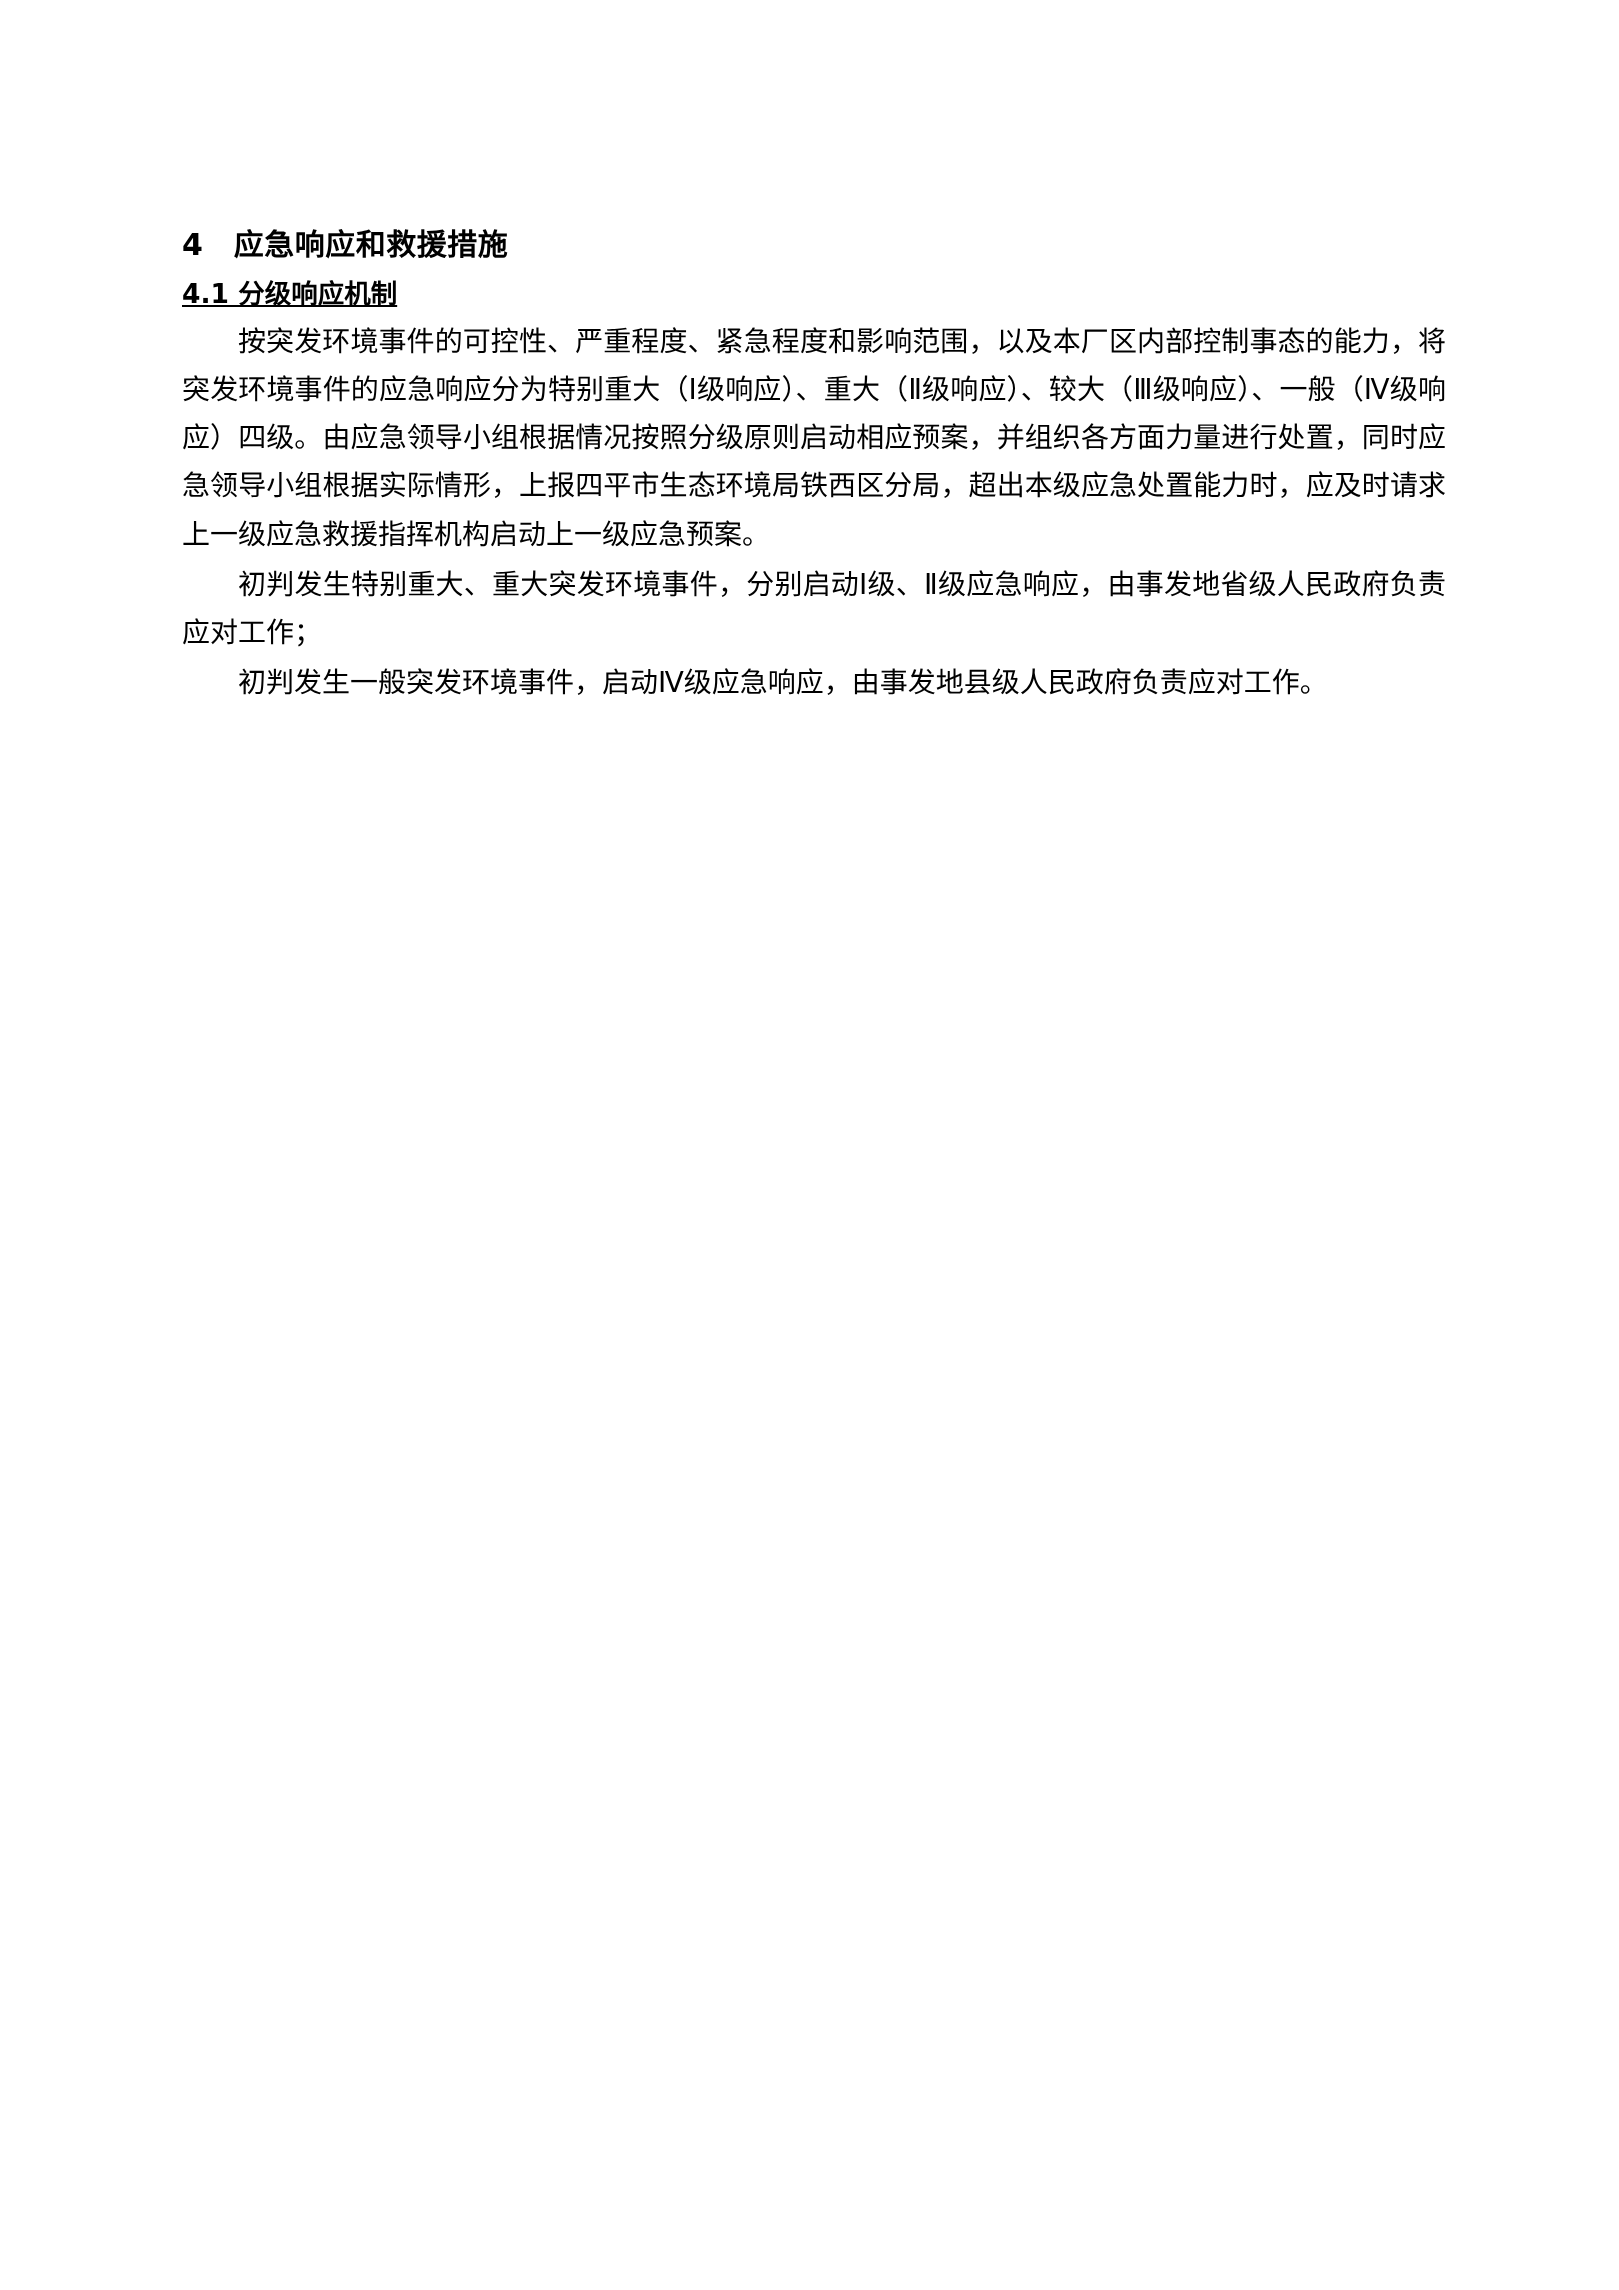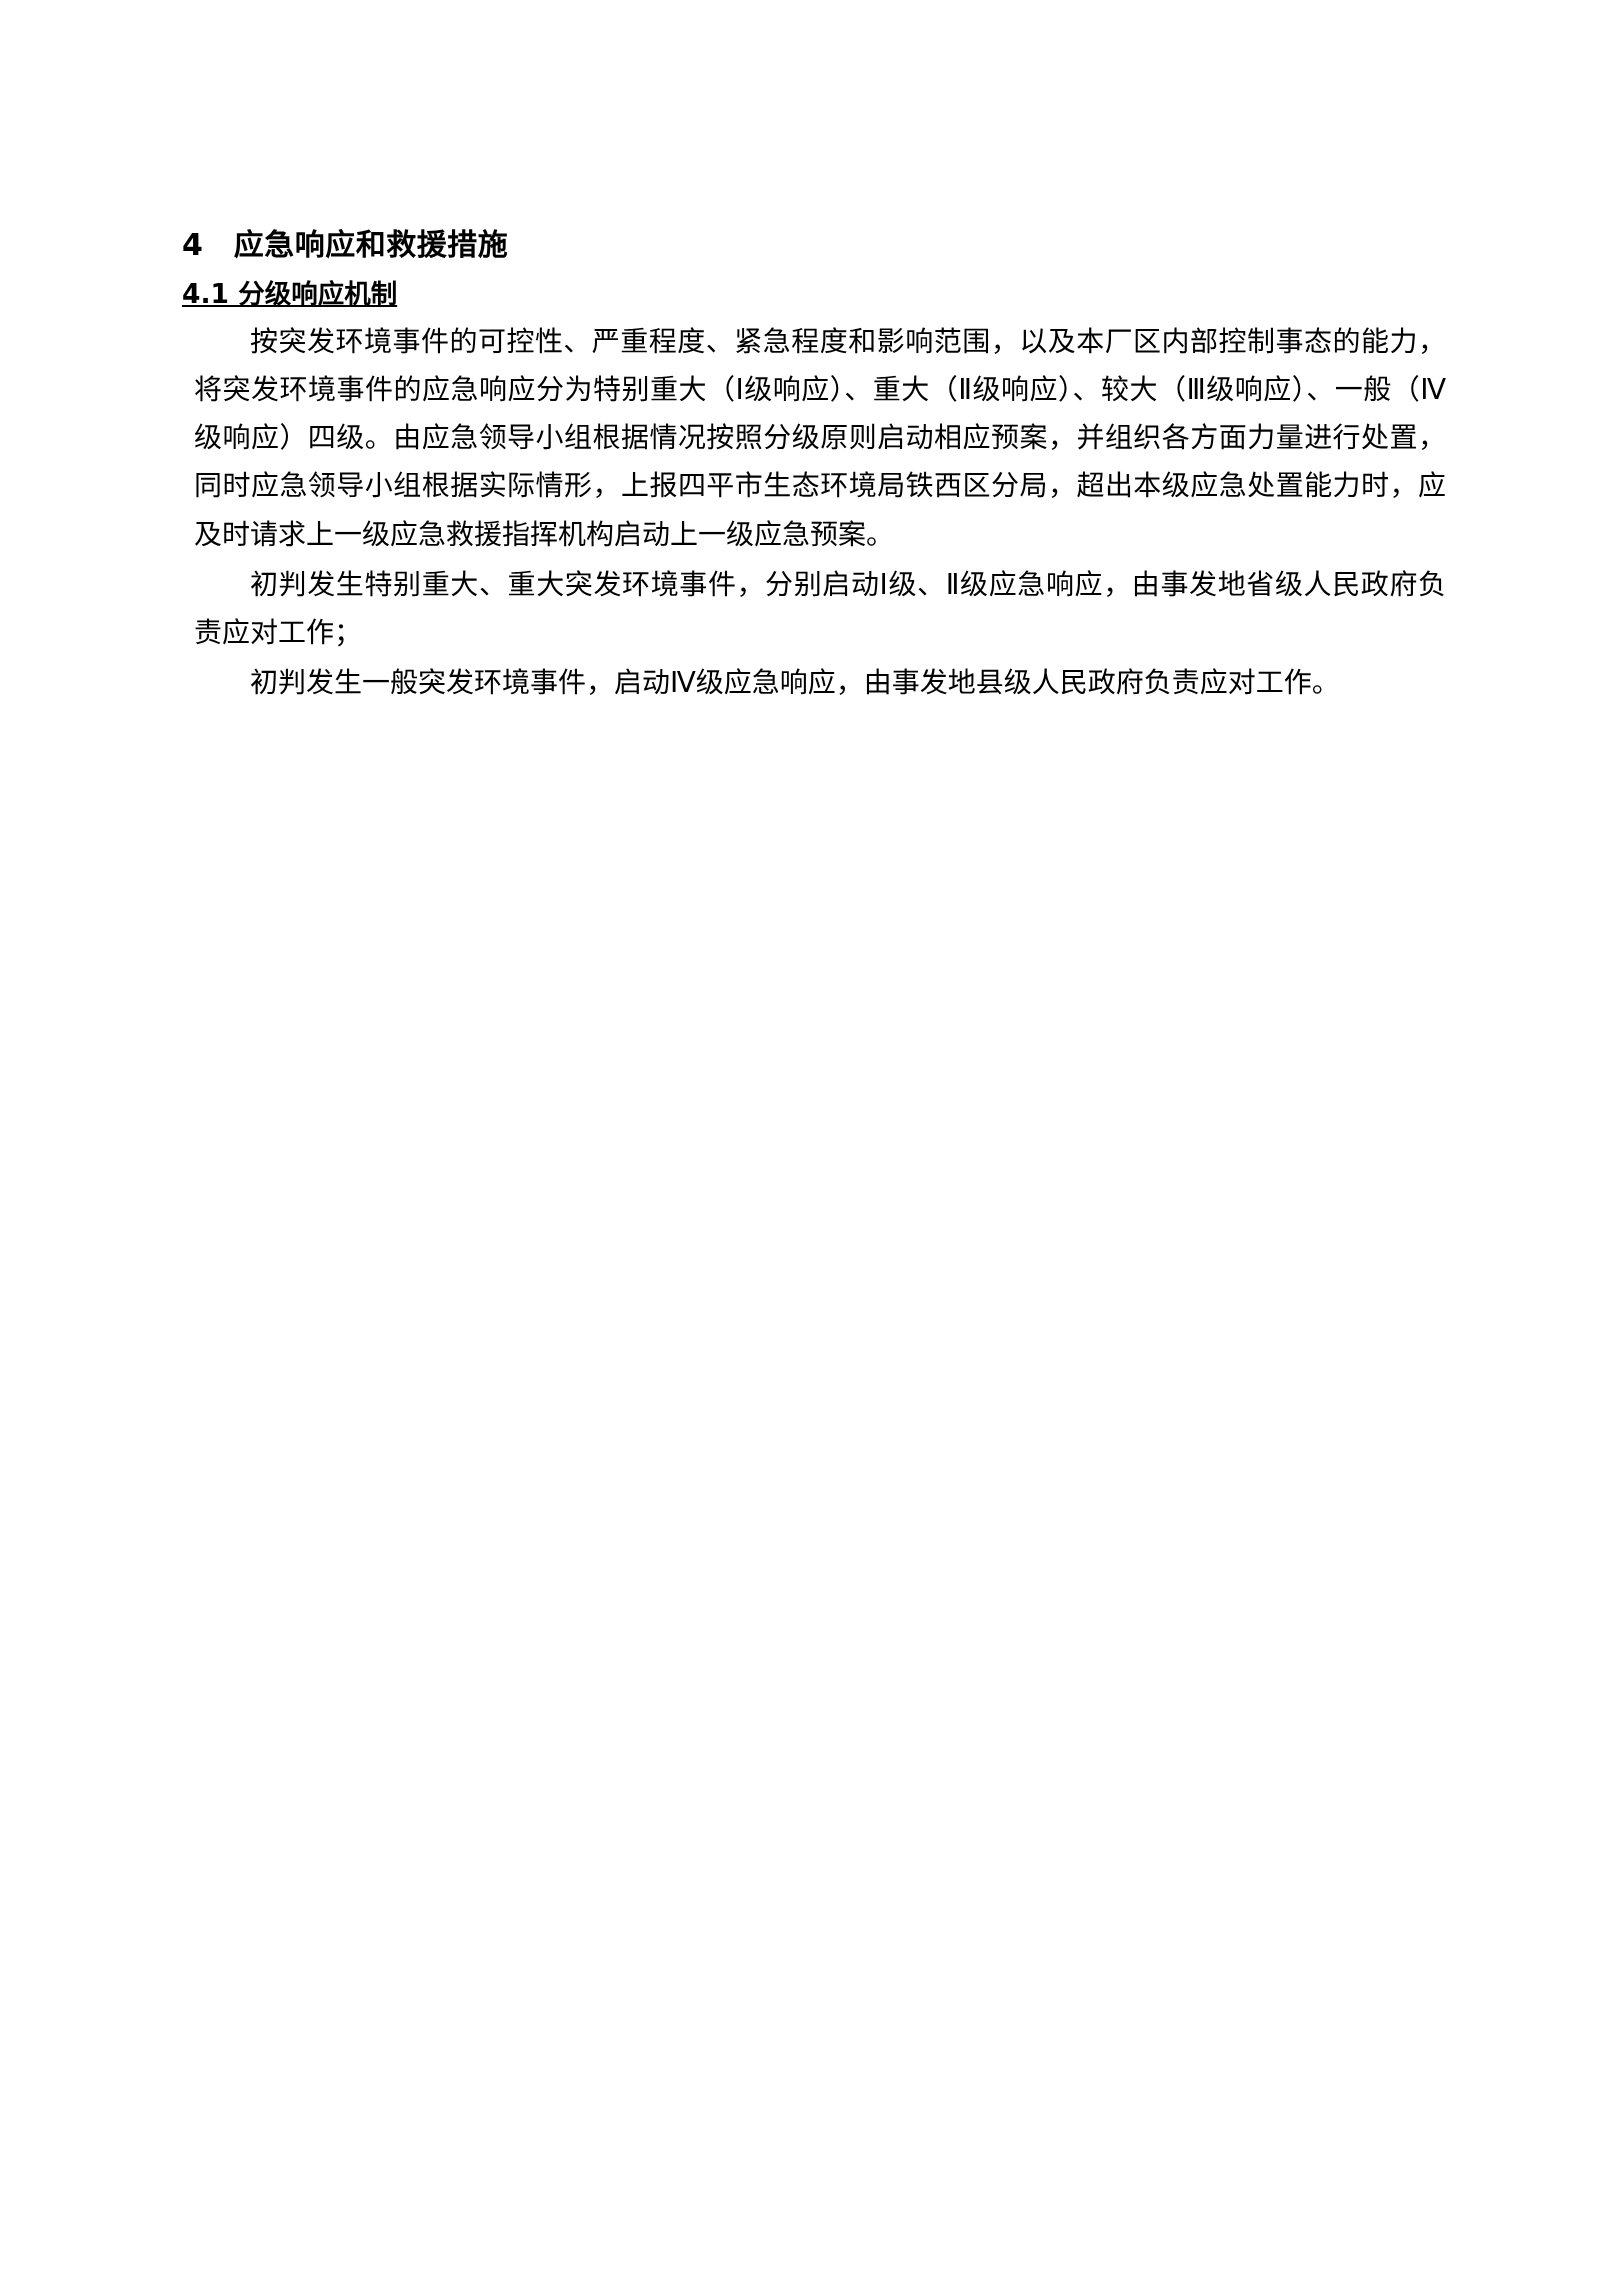--- a/index.html
+++ b/index.html
@@ -46,21 +46,21 @@
     margin: 5.9px 0 3.9px 0;
     text-decoration: underline;
   }
   .para {
     font-family: "DejaVu Sans", "Liberation Sans", sans-serif;
     font-size: 28px;
     line-height: 1.72;
     text-align: justify;
     text-justify: inter-ideograph;
     text-indent: 2em;
-    margin: 0 0 2px 12px;
+    margin: 0 0 2px 0;
   }
   .page-number {
     position: absolute;
     left: 0;
     top: 2123px;
     width: 1619px;
     text-align: right;
     font-family: "Liberation Serif", "DejaVu Serif", serif;
     font-size: 20.6px;
     color: #000000;

